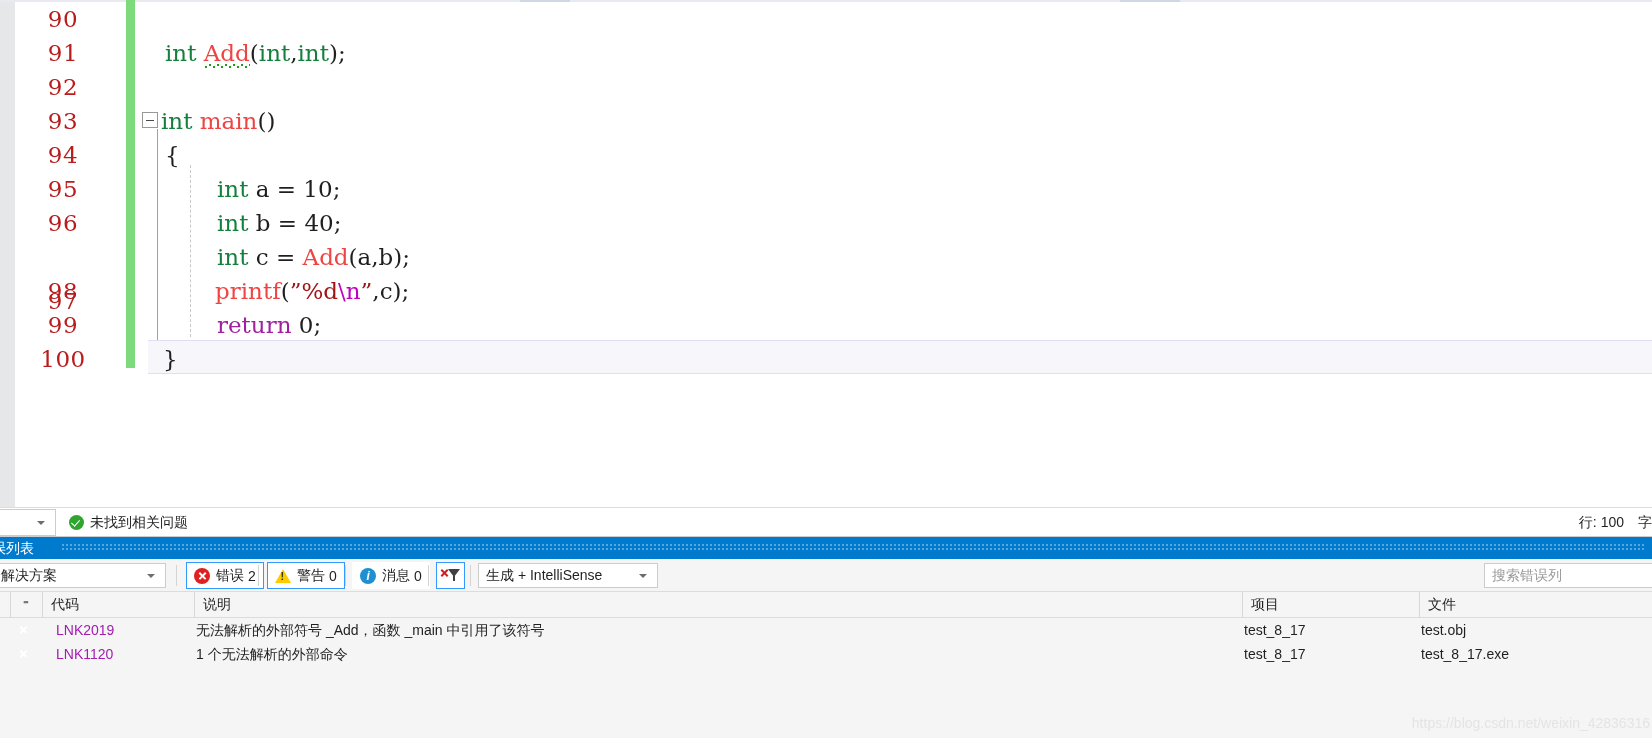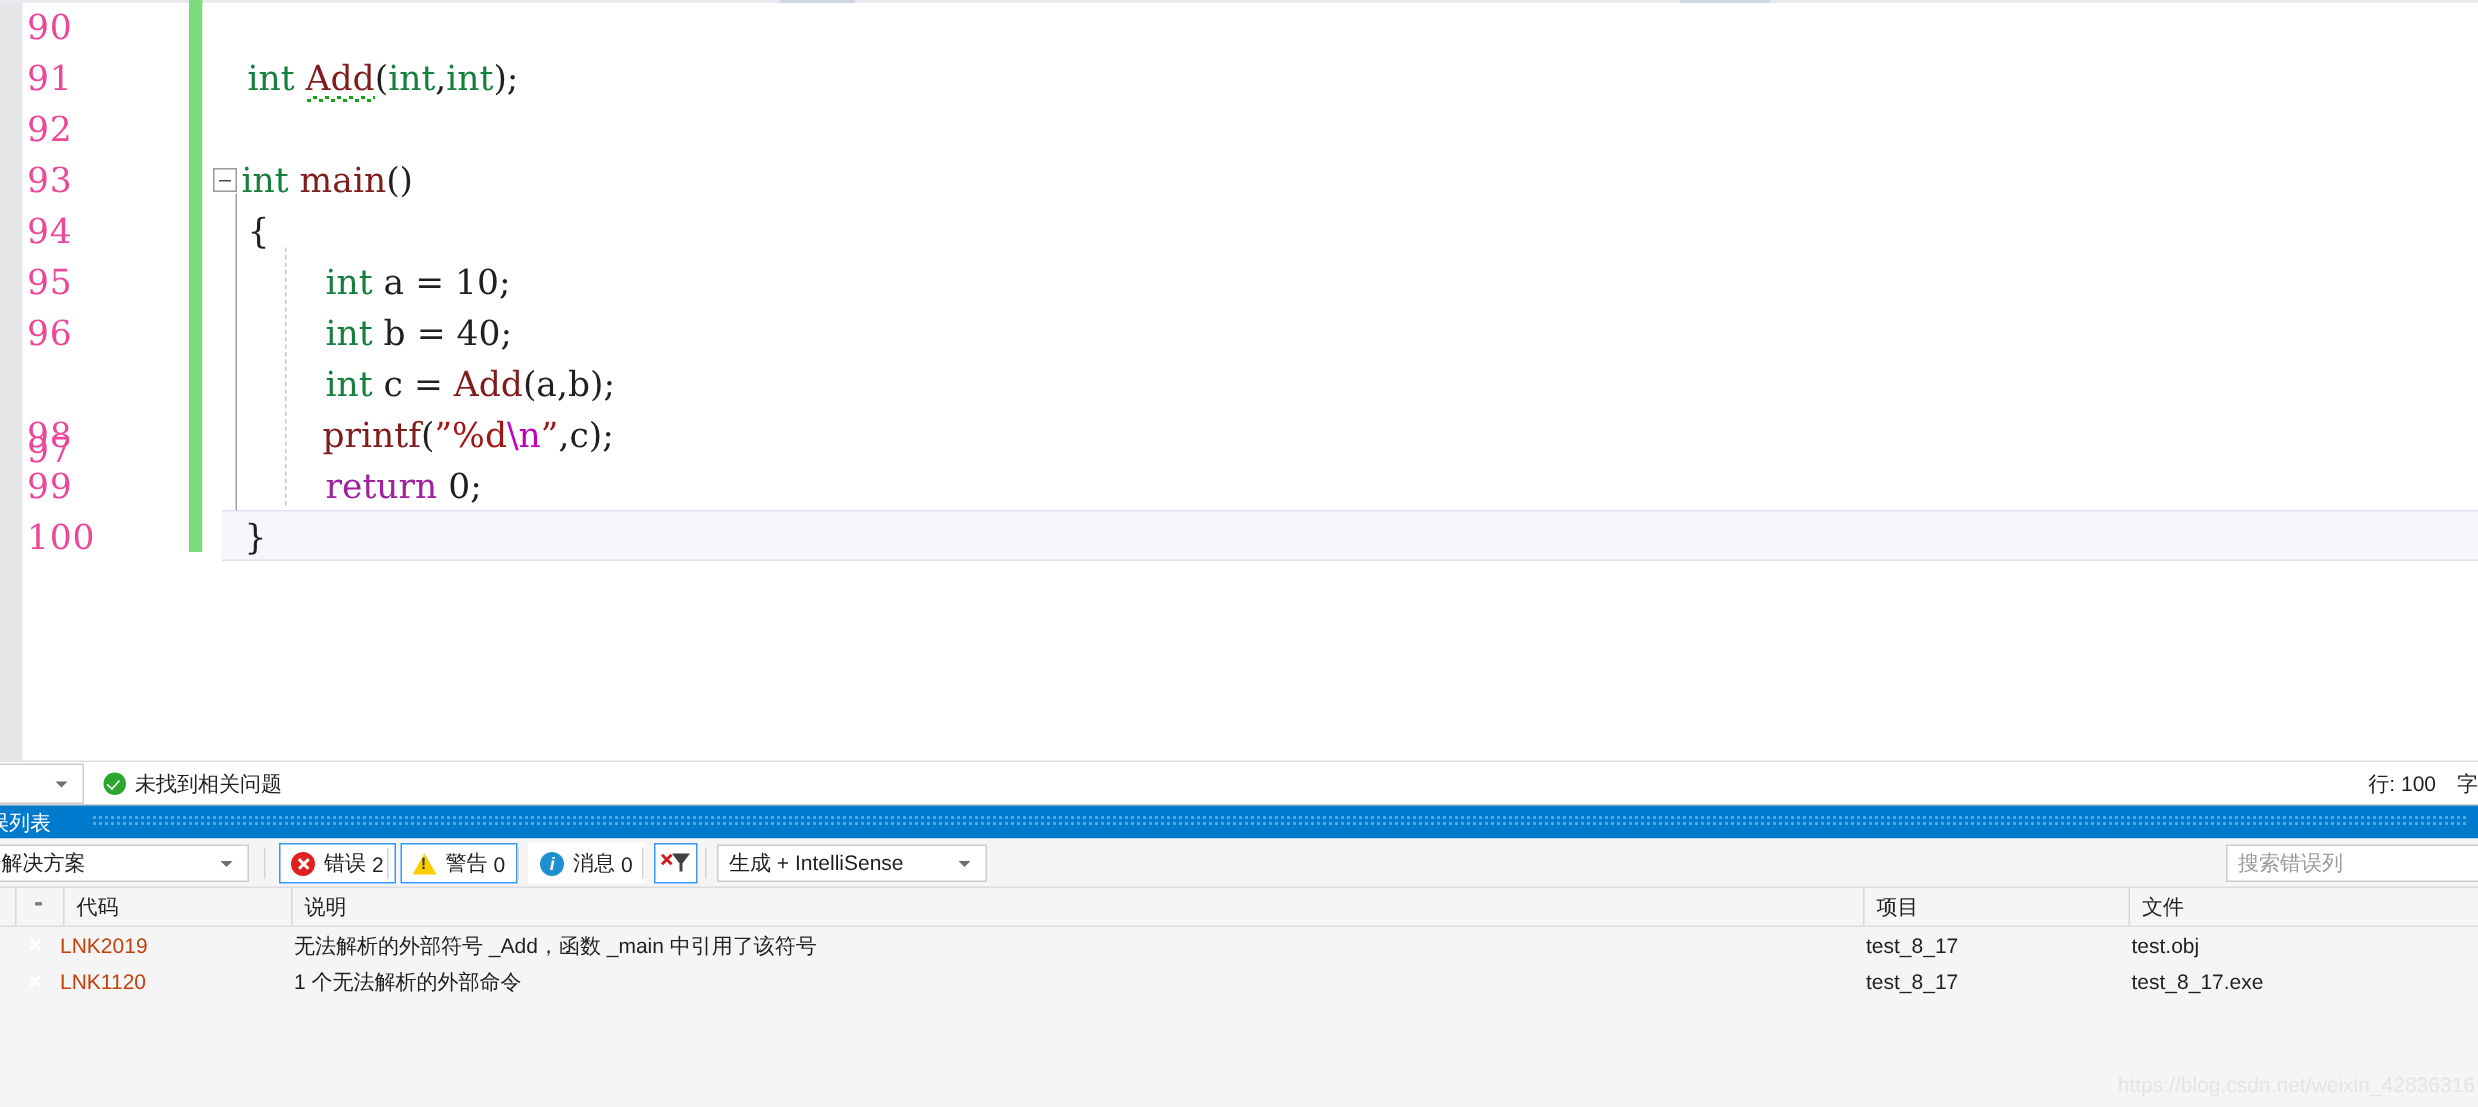--- a/index.html
+++ b/index.html
@@ -55,25 +55,25 @@
     position: absolute;
     left: 15px; top: 2px;
     width: 103px;
     height: 505px;
     background: #ffffff;
   }
   .line-number {
     position: absolute;
     right: 10px;
     width: 90px;
-    text-align: left;
+    text-align: center;
     font-family: "DejaVu Serif", serif;
     font-size: 23px;
     line-height: 34px;
-    color: #ec4899;
+    color: #b91c1c;
     letter-spacing: 0.5px;
   }
 
   
   #change-bar {
     position: absolute;
     left: 126px; top: 0px;
     width: 9px;
     height: 368px;
     background: #7ddb7d;
@@ -134,21 +134,21 @@
   }
   .guide-dotted {
     position: absolute;
     width: 1px;
     border-left: 1px dashed #c8c8c8;
   }
 
   
   .kw    { color: #15803d; }
   .kwpur { color: #a020a0; }
-  .fn    { color: #7f1d1d; }
+  .fn    { color: #ef4444; }
   .num   { color: #1f1f1f; }
   .str   { color: #a31515; }
   .esc   { color: #c000c0; }
   .var   { color: #1f1f1f; }
   .punct { color: #1f1f1f; }
 
   
   .squiggle {
     position: relative;
     display: inline-block;
@@ -482,22 +482,22 @@
   }
   .cell {
     position: absolute;
     top: 0;
     height: 24px; line-height: 24px;
     font-size: 14px;
     color: #1f1f1f;
     white-space: nowrap;
   }
   .cell-code {
-    left: 40px;
-    color: #c2410c;
+    left: 56px;
+    color: #a21caf;
   }
   .cell-desc { left: 196px; }
   .cell-proj { left: 1244px; }
   .cell-file { left: 1421px; }
 
   #watermark {
     position: absolute;
     right: 2px;
     bottom: 7px;
     font-size: 14px;

